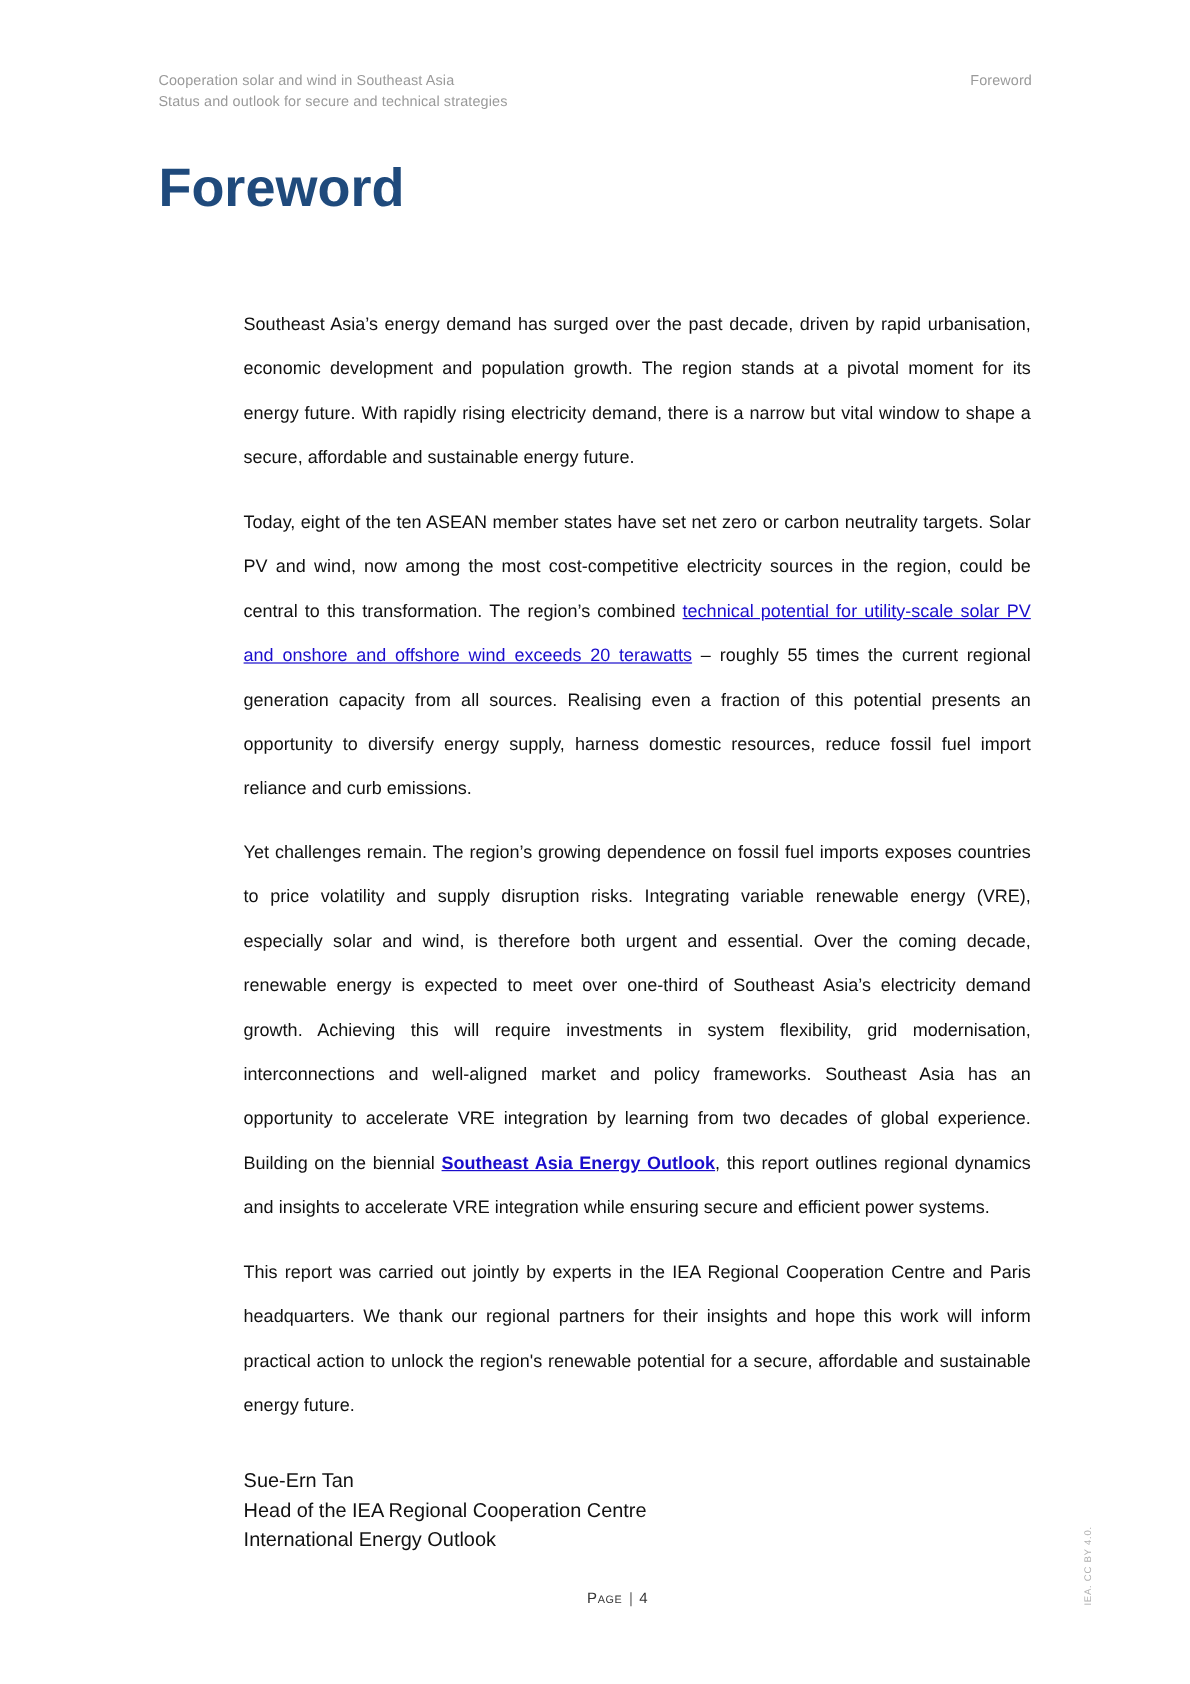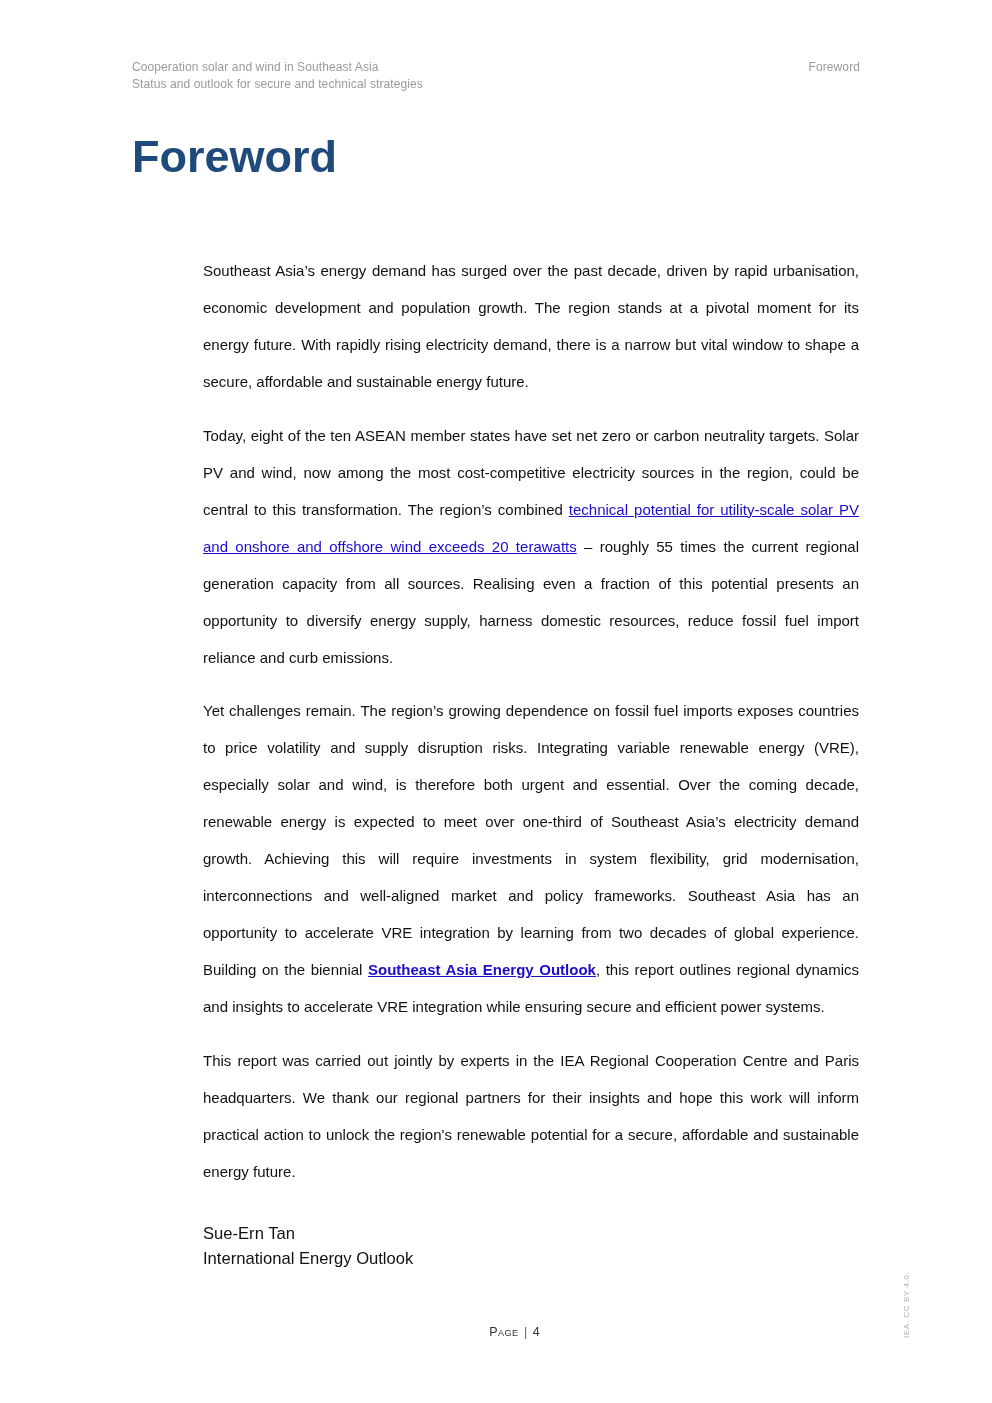--- a/index.html
+++ b/index.html
@@ -125,20 +125,21 @@
 
 <div class="body-text">
   <p>Southeast Asia’s energy demand has surged over the past decade, driven by rapid urbanisation, economic development and population growth. The region stands at a pivotal moment for its energy future. With rapidly rising electricity demand, there is a narrow but vital window to shape a secure, affordable and sustainable energy future.</p>
   <p><span>Today, eight of the ten ASEAN member states have set net zero or carbon neutrality targets. Solar PV and wind, now among the most cost-competitive electricity sources in the region, could be central to this transformation. The region’s combined </span><a>technical potential for utility-scale solar PV and onshore and offshore wind exceeds 20 terawatts</a><span> – roughly 55 times the current regional generation capacity from all sources. Realising even a fraction of this potential presents an opportunity to diversify energy supply, harness domestic resources, reduce fossil fuel import reliance and curb emissions.</span></p>
   <p><span>Yet challenges remain. The region’s growing dependence on fossil fuel imports exposes countries to price volatility and supply disruption risks. Integrating variable renewable energy (VRE), especially solar and wind, is therefore both urgent and essential. Over the coming decade, renewable energy is expected to meet over one-third of Southeast Asia’s electricity demand growth. Achieving this will require investments in system flexibility, grid modernisation, interconnections and well-aligned market and policy frameworks. Southeast Asia has an opportunity to accelerate VRE integration by learning from two decades of global experience. Building on the biennial </span><a class="italic">Southeast Asia Energy Outlook</a><span>, this report outlines regional dynamics and insights to accelerate VRE integration while ensuring secure and efficient power systems.</span></p>
   <p>This report was carried out jointly by experts in the IEA Regional Cooperation Centre and Paris headquarters. We thank our regional partners for their insights and hope this work will inform practical action to unlock the region's renewable potential for a secure, affordable and sustainable energy future.</p>
 </div>
 
 <div class="signature">
   <span>Sue-Ern Tan</span>
+  <span>Head of the IEA Regional Cooperation Centre</span>
   <span>International Energy Outlook</span>
 </div>
 
 <div class="page-footer">
   <span class="label">Page</span>
   <span class="sep">|</span>
   <span>4</span>
 </div>
 
 <div class="license">IEA. CC BY 4.0.</div>

